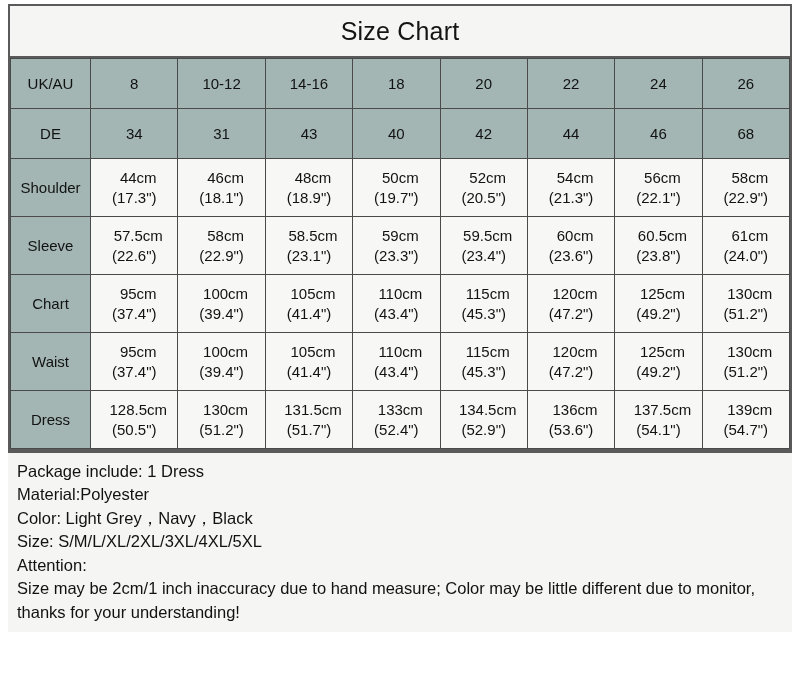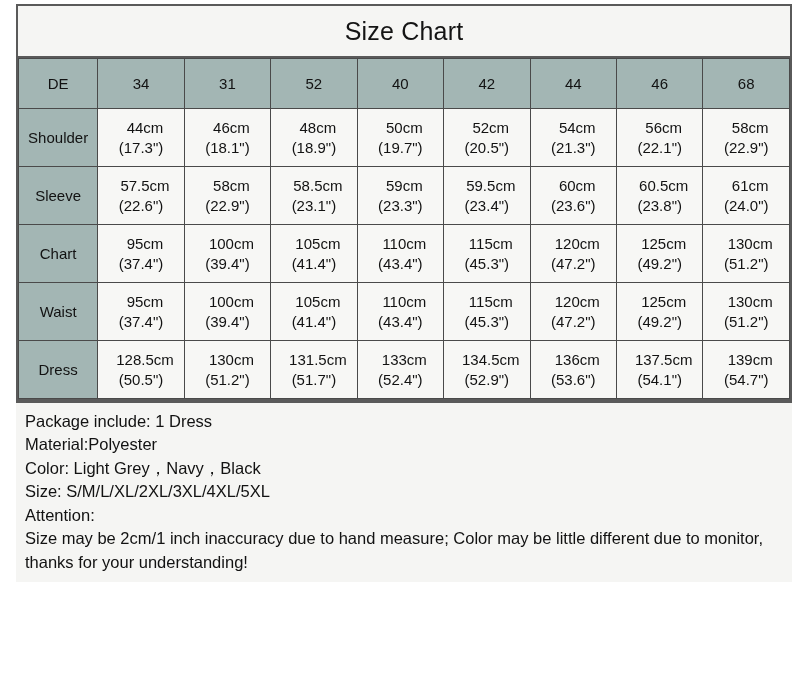--- a/index.html
+++ b/index.html
@@ -12,21 +12,21 @@
     height: 695px;
     font-family: "Liberation Sans", sans-serif;
     color: #111111;
     overflow: hidden;
   }
 
   .page {
     width: 800px;
     height: 503px;
     box-sizing: border-box;
-    padding: 4px 8px 2px 16px;
+    padding: 4px 8px 2px 8px;
     background: #ffffff;
   }
 
   .chart-box {
     border: 2px solid #5a5a5a;
     background: #f5f5f3;
     box-sizing: border-box;
   }
 
   
@@ -122,24 +122,35 @@
           <col class="c-size">
           <col class="c-size">
           <col class="c-size">
         <col class="c-size">
           <col class="c-size">
           <col class="c-size">
           <col class="c-size">
       </colgroup>
       <tbody id="table-body">
           <tr class="sizing-row">
+            <td class="row-label">UK/AU</td>
+            <td class="data-cell">8</td>
+            <td class="data-cell">10-12</td>
+            <td class="data-cell">14-16</td>
+            <td class="data-cell">18</td>
+            <td class="data-cell">20</td>
+            <td class="data-cell">22</td>
+            <td class="data-cell">24</td>
+            <td class="data-cell">26</td>
+          </tr>
+          <tr class="sizing-row">
             <td class="row-label">DE</td>
             <td class="data-cell">34</td>
             <td class="data-cell">31</td>
-            <td class="data-cell">52</td>
+            <td class="data-cell">43</td>
             <td class="data-cell">40</td>
             <td class="data-cell">42</td>
             <td class="data-cell">44</td>
             <td class="data-cell">46</td>
             <td class="data-cell">68</td>
           </tr>
           <tr class="measure-row">
             <td class="row-label">Shoulder</td>
             <td class="data-cell">
               <span class="cm-line">44cm</span>

